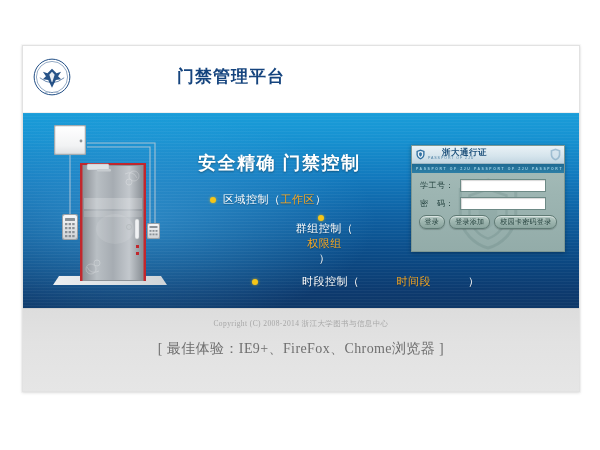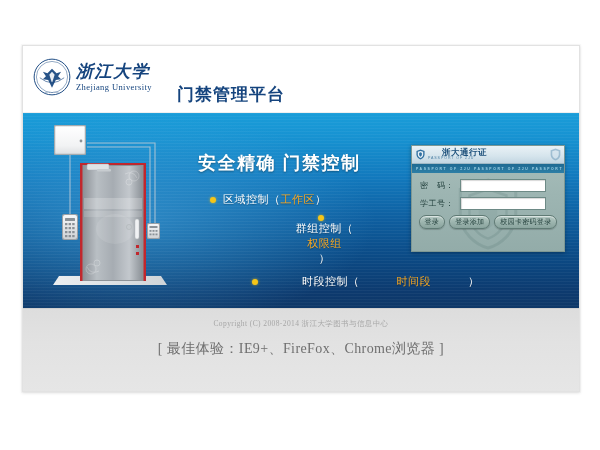--- a/index.html
+++ b/index.html
@@ -77,21 +77,21 @@
     font-size: 8.5px;
     color: #15447e;
     letter-spacing: 0.4px;
     margin-top: 3px;
     white-space: nowrap;
   }
 
   .platform-title {
     position: absolute;
     left: 154px;
-    top: 37px;
+    top: 19px;
     font-size: 17px;
     font-weight: bold;
     color: #15447e;
     letter-spacing: 1px;
     white-space: nowrap;
   }
 
   
   .hero {
     position: relative;
@@ -362,24 +362,20 @@
         <svg class="seal" viewBox="0 0 100 100">
           <circle cx="50" cy="50" r="47" fill="none" stroke="#15447e" stroke-width="2.5"></circle>
           <circle cx="50" cy="50" r="41" fill="none" stroke="#15447e" stroke-width="1.2"></circle>
 
           <path d="M50 28 L62 40 L74 36 L66 48 L74 56 L60 58 L50 78 L40 58 L26 56 L34 48 L26 36 L38 40 Z" fill="#15447e" opacity="0.92"></path>
           <path d="M50 36 L57 44 L50 66 L43 44 Z" fill="#ffffff" opacity="0.9"></path>
           <path d="M18 52 q32 26 64 0" fill="none" stroke="#15447e" stroke-width="1.6"></path>
           <text x="50" y="92" font-size="7" fill="#15447e" text-anchor="middle" font-family="Liberation Serif, serif" letter-spacing="0.6">ZHEJIANG</text>
         </svg>
 
-        <div class="brand-cn">
-          <div class="brand-cn-text">浙江大学</div>
-          <div class="brand-en-text">Zhejiang University</div>
-        </div>
       </div>
 
       <div class="platform-title">门禁管理平台</div>
     </div>
 
     <div class="hero">
       <div class="hero-lines"></div>
 
       <svg class="illo" viewBox="0 0 150 186">
         <defs>
@@ -537,27 +533,27 @@
 
         <div class="lp-body">
 
           <svg class="lp-bg-shield" viewBox="0 0 20 24">
             <path d="M10 1 L19 4 V12 C19 18 14 22 10 23 C6 22 1 18 1 12 V4 Z" fill="none" stroke="#3a5e5a" stroke-width="1"></path>
             <path d="M10 4 L16 6 V12 C16 16 13 19 10 20 C7 19 4 16 4 12 V6 Z" fill="none" stroke="#3a5e5a" stroke-width="0.8"></path>
             <path d="M10 7 L13 8.5 V12 C13 14.4 11.5 16 10 16.8 C8.5 16 7 14.4 7 12 V8.5 Z" fill="#3a5e5a" opacity="0.5"></path>
           </svg>
 
           <div class="field-row">
+            <span class="field-label">学工号：</span>
+            <input class="field-input" type="text" value="" placeholder="" style="">
+          </div>
+
+          <div class="field-row">
             <span class="field-label">密　码：</span>
             <input class="field-input" type="password" value="" placeholder="" style="">
-          </div>
-
-          <div class="field-row">
-            <span class="field-label">学工号：</span>
-            <input class="field-input" type="text" value="" placeholder="" style="">
           </div>
 
           <div class="lp-buttons">
             <button class="lp-btn">登录</button>
             <button class="lp-btn">登录添加</button>
             <button class="lp-btn">校园卡密码登录</button>
           </div>
 
         </div>
       </div>

